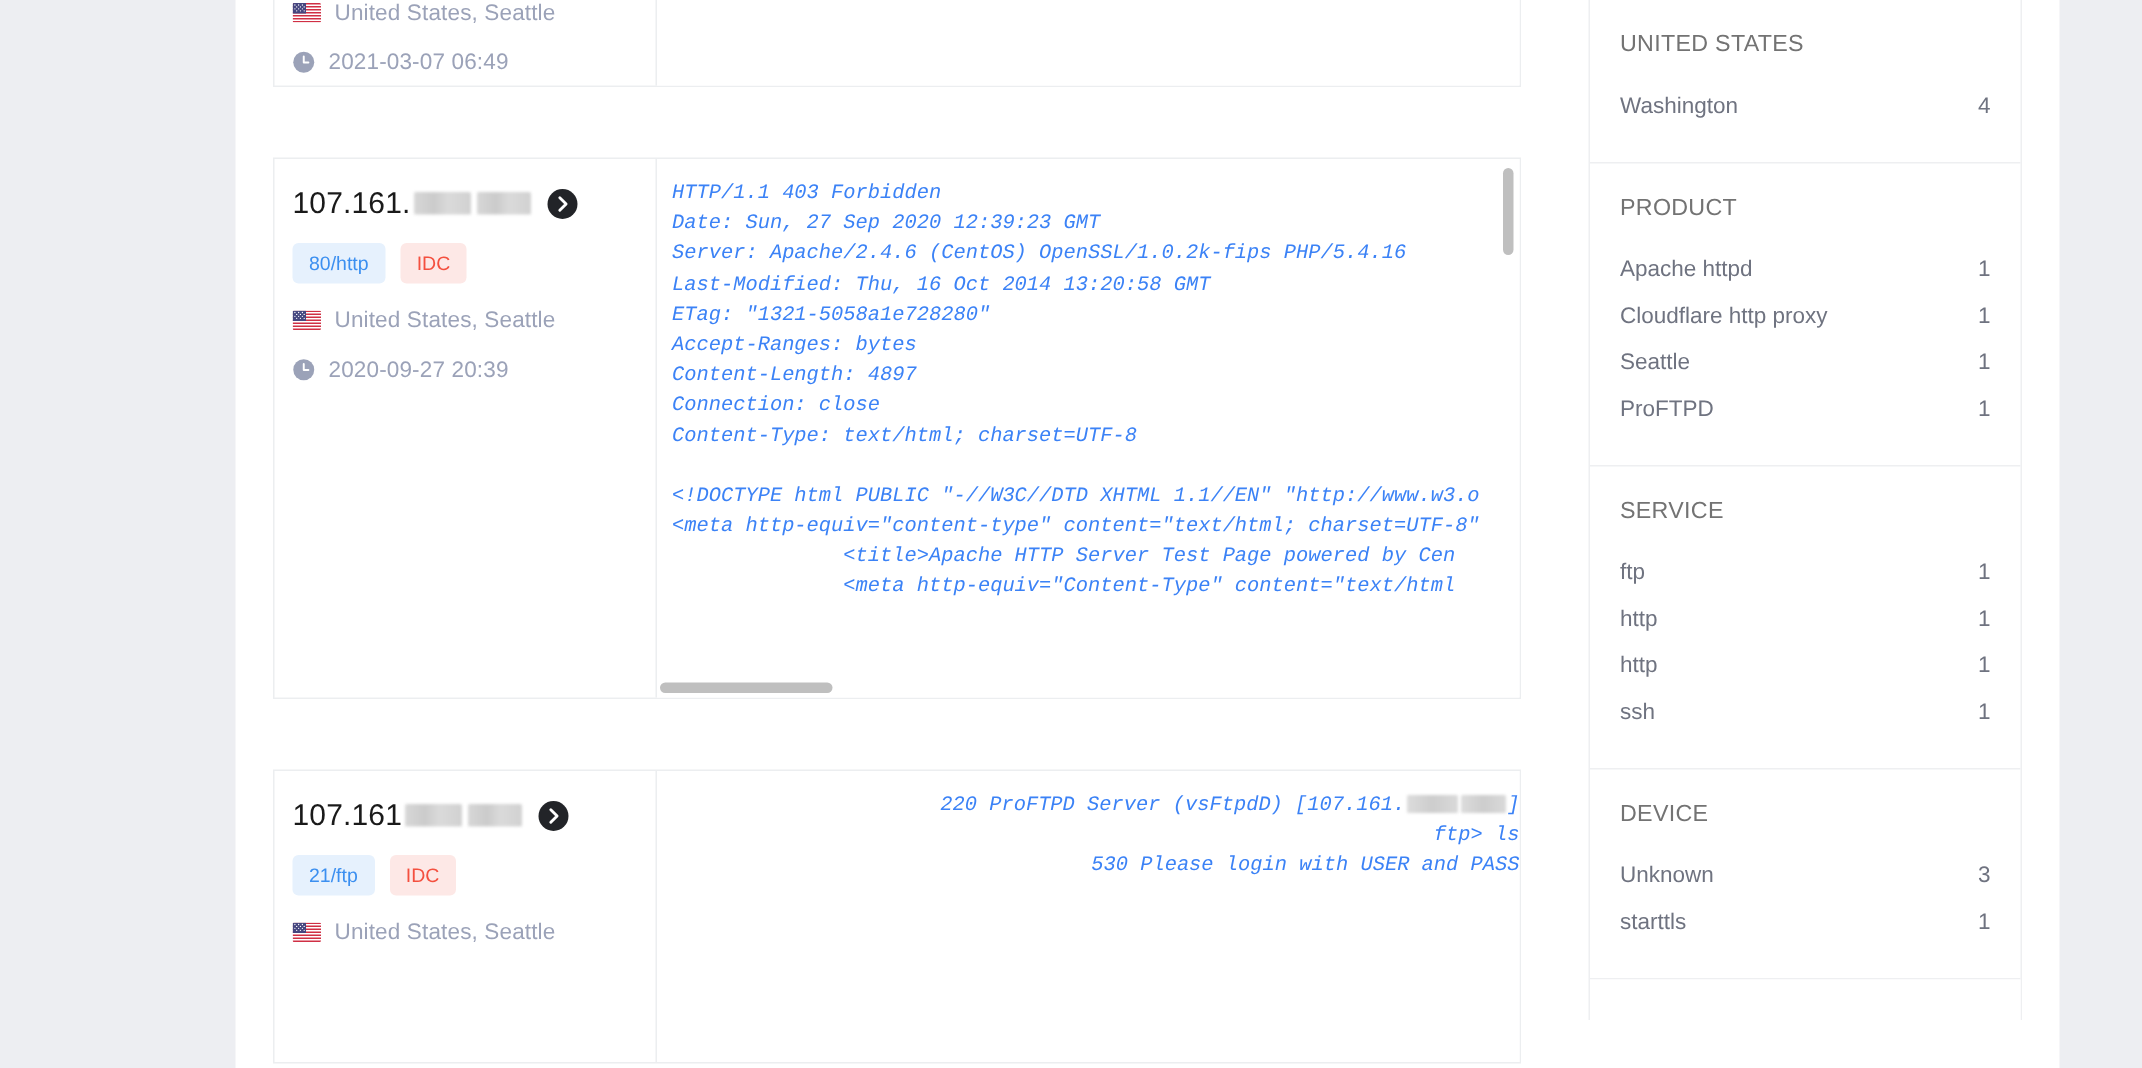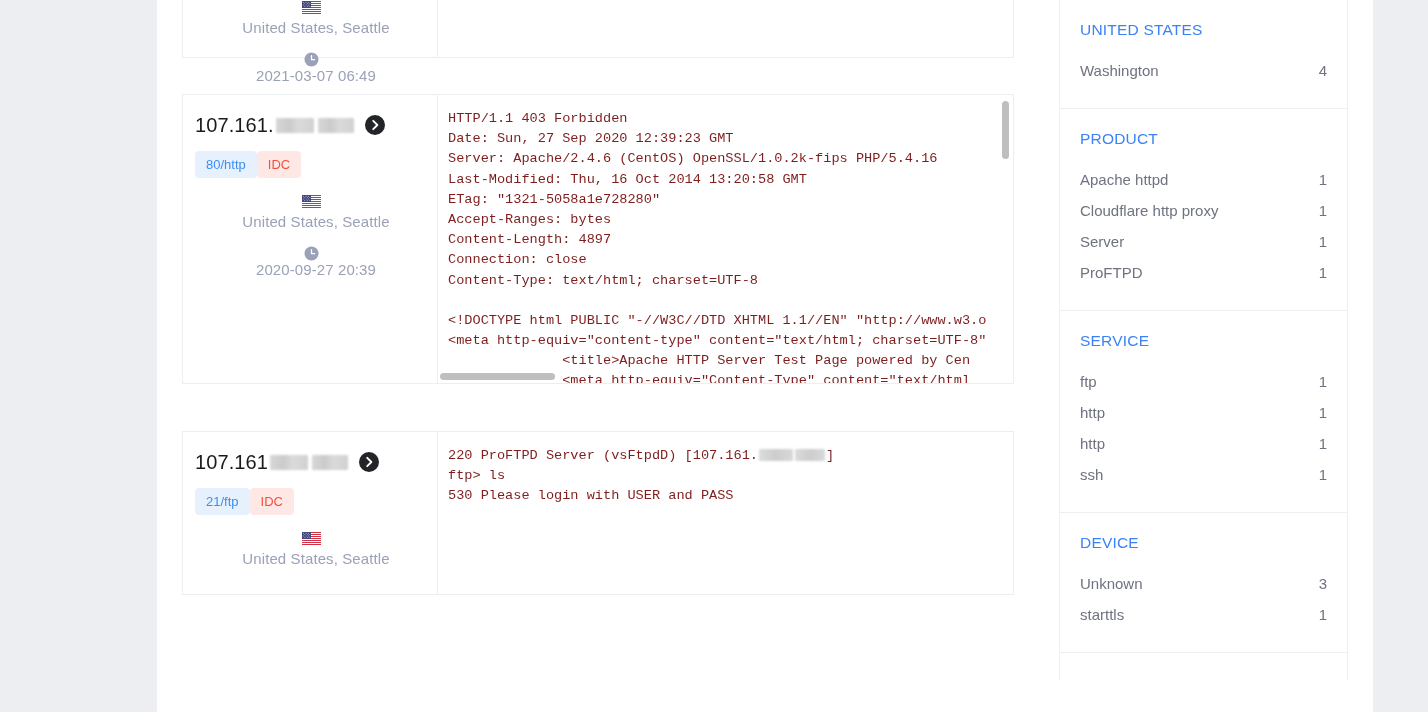--- a/index.html
+++ b/index.html
@@ -39,22 +39,22 @@
     background:#fff;
   }
 
   
   .card-1 {
     height:120px;
     margin-top:-62px;
   }
   .card-1 .card-left { padding-top:0; }
 
-  .card-2 { margin-top:36px; height:290px;justify-content:center; }
-  .card-3 { margin-top:47px; height:164px; }
+  .card-2 { margin-top:47px; height:361px;justify-content:center; }
+  .card-3 { margin-top:47px; height:196px;text-align:right; }
 
   
   .host-row { display:flex; align-items:center; height:26px; }
   .host-ip {
     font-size:20px;
     color:#1a1a1a;
     letter-spacing:0.1px;
     font-family:"Liberation Sans", sans-serif;
     white-space:nowrap;
   }
@@ -75,34 +75,34 @@
     width:20px; height:20px; border-radius:50%;
     background:#222428;
     margin-left:9px;
     display:flex; align-items:center; justify-content:center;
     flex:0 0 20px;
     cursor:pointer;
   }
   .arrow-btn svg { display:block; }
 
   
-  .tag-row { display:flex; margin-top:13px; }
+  .tag-row { display:flex; gap:10px; margin-top:13px; }
   .tag {
     font-size:13px;
     line-height:1;
     padding:7px 11px;
     border-radius:4px;
     white-space:nowrap;
     cursor:pointer;
   }
   .tag-port { background:#e6f1fd; color:#3b8ff0; }
   .tag-idc  { background:#fde8e6; color:#f4503f; }
 
   
-  .meta-row { display:flex; align-items:center; margin-top:16px;flex-direction:column; }
+  .meta-row { display:flex; align-items:center; margin-top:16px; }
   .meta-text { font-size:15px; color:#9ba2b8; letter-spacing:0.1px; }
   .flag-icon {
     width:19px; height:13px;
     margin-right:9px;
     flex:0 0 19px;
     border-radius:1px;
     overflow:hidden;
     display:block;
   }
   .clock-icon {
@@ -111,23 +111,24 @@
   }
 
   
   .code {
     position:absolute;
     left:0; top:0; right:0; bottom:0;
     padding:14px 0 0 10px;
     font-family:"Liberation Mono", monospace;
     font-size:13.6px;
     line-height:20.2px;
-    color:#7f1d1d;
+    color:#3b82f6;
     white-space:pre;
     overflow:hidden;
+    font-style:italic;
   }
   .code .blank { display:block; height:20px; }
 
   .code .redact-inline {
     display:inline-block;
     vertical-align:-2px;
     height:12px;
     margin:0 1px;
     border-radius:1px;
     background:linear-gradient(90deg,#dcdcdc,#cdcdcd,#d9d9d9);
@@ -156,21 +157,21 @@
     border-left:1px solid #eeeff1;
     border-right:1px solid #eeeff1;
   }
   .facet-block {
     padding:21px 20px 22px 20px;
     border-bottom:1px solid #eeeff1;
   }
   .facet-block.first { padding-top:22px; }
   .facet-title {
     font-size:15.5px;
-    color:#3b82f6;
+    color:#737373;
     letter-spacing:0.2px;
     margin-bottom:16px;
   }
   .facet-row {
     display:flex; justify-content:space-between; 
     font-size:15px;
     color:#6f7380;
     padding:7px 0;
     cursor:pointer;
   }
@@ -365,21 +366,21 @@
         <div class="facet-title">PRODUCT</div>
         <div class="facet-row">
           <span>Apache httpd</span>
           <span class="cnt">1</span>
         </div>
         <div class="facet-row">
           <span>Cloudflare http proxy</span>
           <span class="cnt">1</span>
         </div>
         <div class="facet-row">
-          <span>Server</span>
+          <span>Seattle</span>
           <span class="cnt">1</span>
         </div>
         <div class="facet-row">
           <span>ProFTPD</span>
           <span class="cnt">1</span>
         </div>
       </div>
       <div class="facet-block">
         <div class="facet-title">SERVICE</div>
         <div class="facet-row">

